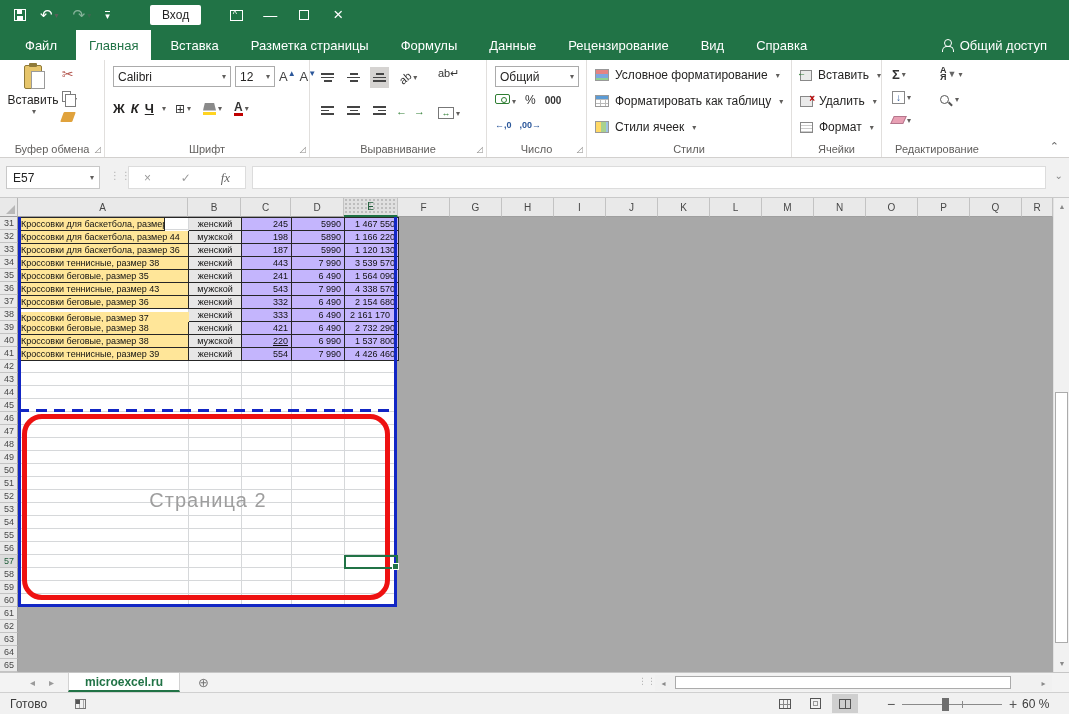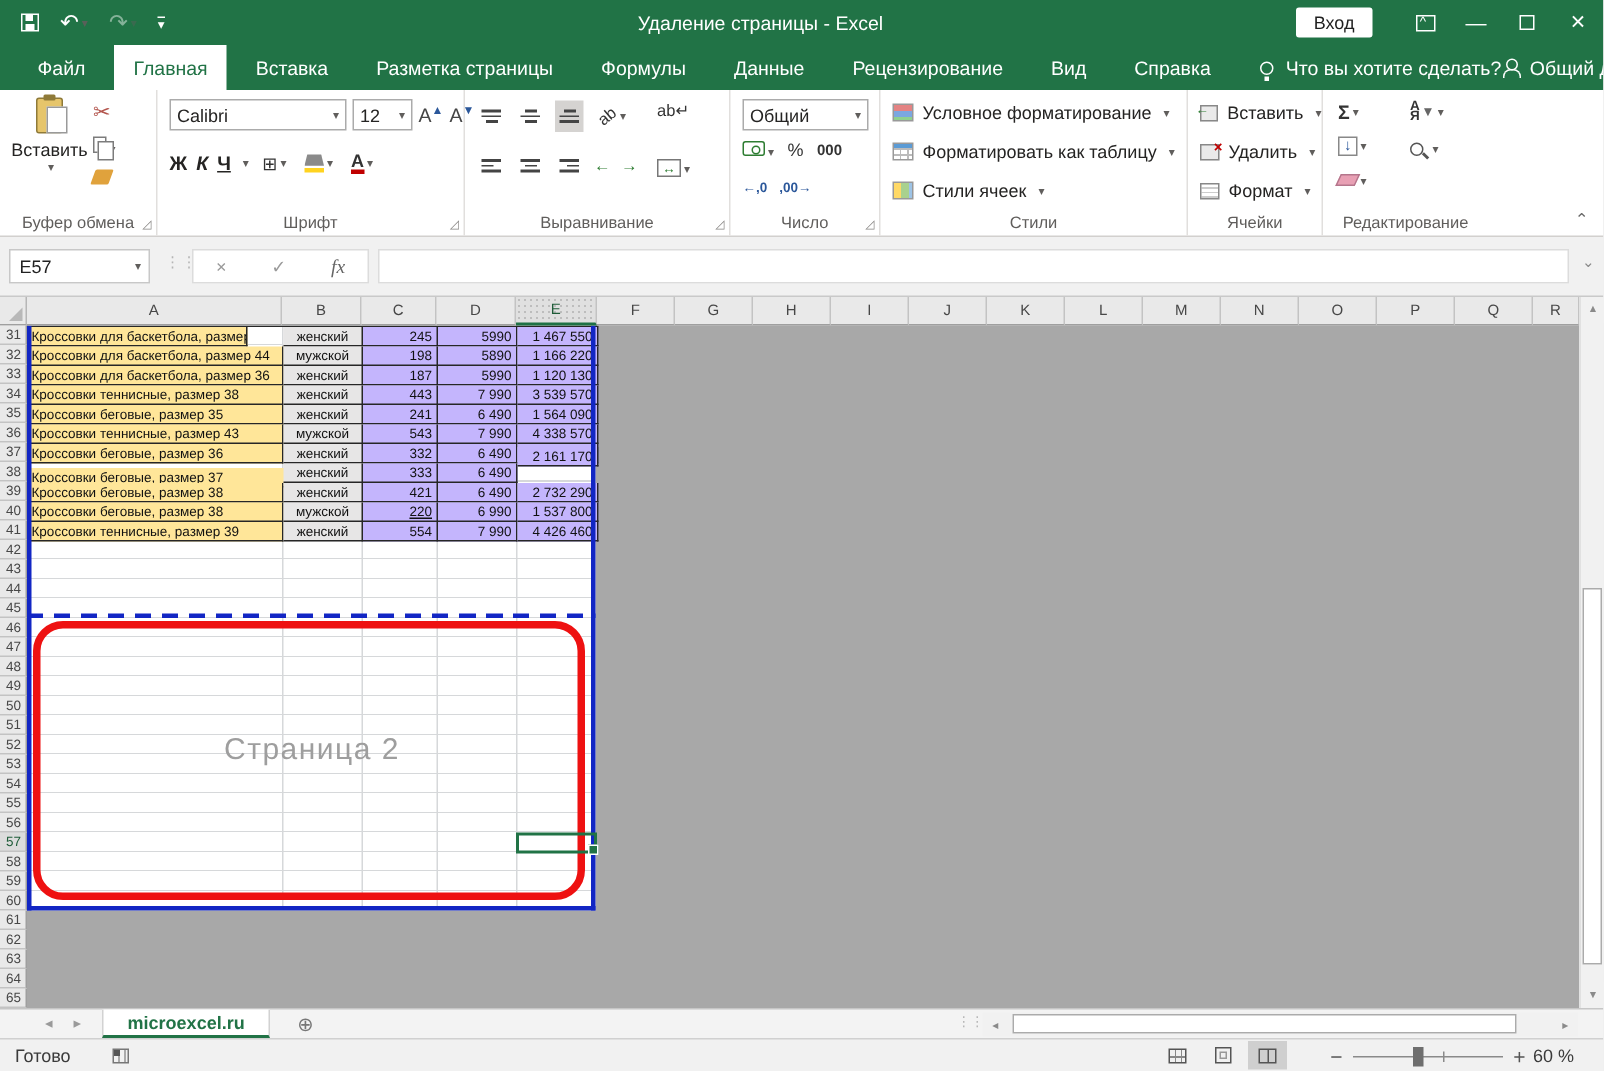--- a/index.html
+++ b/index.html
@@ -200,21 +200,20 @@
           <span class="dd">▾</span>
         </span>
       <span class="qat-btn dim">
           <span>↷</span>
           <span class="dd">▾</span>
         </span>
       <span class="qat-btn">
           <span class="qat-c">▾</span>
         </span>
     </div>
-    <div class="wtitle">Удаление страницы  -  Excel</div>
     <div class="wright">
       <span class="signin">Вход</span>
       <span class="wbtn">
           <span class="rdo-icon"></span>
         </span>
       <span class="wbtn">—</span>
       <span class="wbtn">
           <span class="max-icon"></span>
         </span>
       <span class="wbtn" style="font-size:17px">×</span>
@@ -224,24 +223,20 @@
   <div class="tabstrip">
     <div class="rtab">Файл</div>
       <div class="rtab active">Главная</div>
       <div class="rtab">Вставка</div>
       <div class="rtab">Разметка страницы</div>
       <div class="rtab">Формулы</div>
       <div class="rtab">Данные</div>
       <div class="rtab">Рецензирование</div>
       <div class="rtab">Вид</div>
       <div class="rtab">Справка</div>
-      <div class="tellme" id="tellme-node">
-      <span class="bulb"></span>
-      <span>Что вы хотите сделать?</span>
-    </div>
     <div class="share">
       <span class="person"></span>
       <span>Общий доступ</span>
     </div>
   </div>
 
   <div class="ribbon">
 
     <div class="group" style="left:0;width:105px">
       <div class="paste-btn">
@@ -508,21 +503,21 @@
         <div class="cell c4" style="left: 326px; top: 65px; width: 54px;">4 338 570</div>
         <div class="cell c0" style="left: 0px; top: 78px; width: 170px;">Кроссовки беговые, размер 36</div>
         <div class="cell c1" style="left: 170px; top: 78px; width: 53px;">женский</div>
         <div class="cell c2" style="left: 223px; top: 78px; width: 50px;">332</div>
         <div class="cell c3" style="left: 273px; top: 78px; width: 53px;">6 490</div>
         <div class="cell c4" style="left: 326px; top: 78px; width: 54px;">2 154 680</div>
         <div class="cell c0" style="left: 0px; top: 94px; width: 205px;">Кроссовки беговые, размер 37</div>
         <div class="cell c1" style="left: 170px; top: 91px; width: 53px;">женский</div>
         <div class="cell c2" style="left: 223px; top: 91px; width: 50px;">333</div>
         <div class="cell c3" style="left: 273px; top: 91px; width: 53px;">6 490</div>
-        <div class="cell c4" style="left: 326px; top: 80px; width: 54px;">2 161 170</div>
+        <div class="cell c4" style="left: 326px; top: 91px; width: 54px; text-align: center;">2 161 170</div>
         <div class="cell c0" style="left: 0px; top: 104px; width: 170px;">Кроссовки беговые, размер 38</div>
         <div class="cell c1" style="left: 170px; top: 104px; width: 53px;">женский</div>
         <div class="cell c2" style="left: 223px; top: 104px; width: 50px;">421</div>
         <div class="cell c3" style="left: 273px; top: 104px; width: 53px;">6 490</div>
         <div class="cell c4" style="left: 326px; top: 104px; width: 54px;">2 732 290</div>
         <div class="cell c0" style="left: 0px; top: 117px; width: 170px;">Кроссовки беговые, размер 38</div>
         <div class="cell c1" style="left: 170px; top: 117px; width: 53px;">мужской</div>
         <div class="cell c2" style="left: 223px; top: 117px; width: 50px; text-decoration: underline;">220</div>
         <div class="cell c3" style="left: 273px; top: 117px; width: 53px;">6 990</div>
         <div class="cell c4" style="left: 326px; top: 117px; width: 54px;">1 537 800</div>

